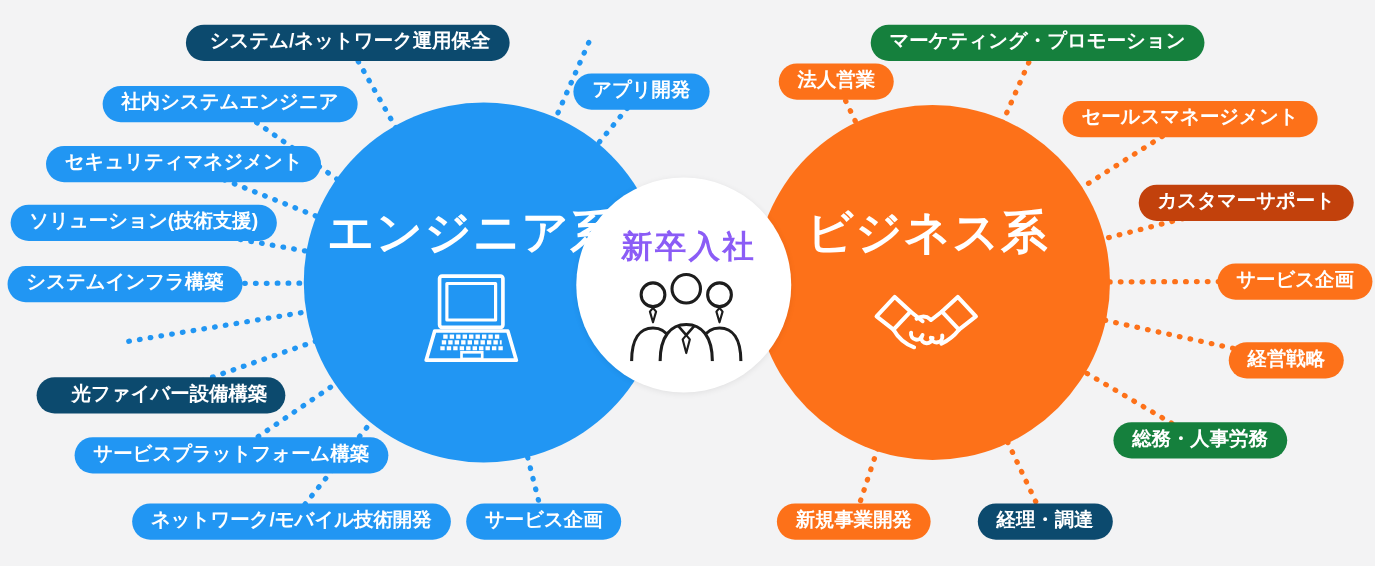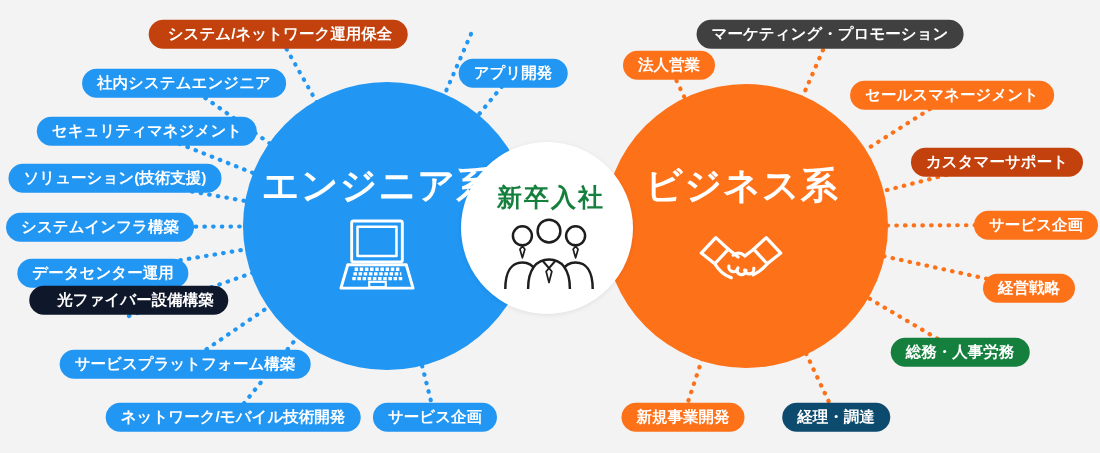--- a/index.html
+++ b/index.html
@@ -83,52 +83,51 @@
         <path d="M36 32 c4 -2.5 8 -2.5 11.5 0.5"></path>
         <path d="M17 41 C21 48 27 53 34 55.5"></path>
         <path d="M71 41 C67 46 62 50 56.5 52.5"></path>
         <path d="M31.5 43.5 a4.7 4.7 0 0 0 9.4 1.8"></path>
         <path d="M39.8 47.2 a4.7 4.7 0 0 0 9.4 0.6"></path>
         <path d="M47.8 47.6 a4.7 4.7 0 0 0 9.4 -1.8"></path>
       </g>
     </svg>
   </div>
 
-  <div class="abs-c center-label" id="label-center" style="color: #15803d; left: 551px; top: 197px;">新卒入社</div>
+  <div class="abs-c center-label" id="label-center" style="color: #8b5cf6; left: 551px; top: 197px;">新卒入社</div>
 
   <div class="abs-c icon-wrap" id="icon-center" style="left: 549px; top: 251px;">
     <svg width="106" height="76" viewBox="0 0 110 80" fill="none">
       <g stroke="#1d1d1d" stroke-width="2.6" stroke-linejoin="round">
         <path d="M9 80 C9 61 16 52 27 52 C33 52 38.5 55.5 41.5 61" fill="#ffffff"></path>
         <circle cx="27" cy="24" r="10" fill="#ffffff"></circle>
         <path d="M101 80 C101 61 94 52 83 52 C77 52 71.5 55.5 68.5 61" fill="#ffffff"></path>
         <circle cx="83" cy="24" r="10" fill="#ffffff"></circle>
         <path d="M27 35 l-2.6 3.2 l2.6 9 l2.6 -9 Z" stroke-width="1.8"></path>
         <path d="M83 35 l-2.6 3.2 l2.6 9 l2.6 -9 Z" stroke-width="1.8"></path>
         <path d="M33 80 C33 59 42 49 55 49 C68 49 77 59 77 80" fill="#ffffff"></path>
         <circle cx="55" cy="19" r="12" fill="#ffffff"></circle>
         <path d="M48 50 L55 58 L62 50" stroke-width="2.2"></path>
         <path d="M55 58 l-3 3.6 l3 11.5 l3 -11.5 Z" stroke-width="1.8"></path>
       </g>
     </svg>
   </div>
 
-<div class="pill" style="background: #c2410c; left: 278px; top: 34px; padding-left: 19px;">システム/ネットワーク運用保全</div>
+<div class="pill" style="background: #0c4a6e; left: 278px; top: 34px; padding-left: 19px;">システム/ネットワーク運用保全</div>
     <div class="pill" style="background: rgb(33, 150, 243); left: 513px; top: 73px; text-align: right;">アプリ開発</div>
     <div class="pill" style="background: rgb(33, 150, 243); left: 184px; top: 83px;">社内システムエンジニア</div>
     <div class="pill" style="background: rgb(33, 150, 243); left: 147px; top: 131px;">セキュリティマネジメント</div>
     <div class="pill" style="background: rgb(33, 150, 243); left: 115px; top: 178px;">ソリューション(技術支援)</div>
     <div class="pill" style="background: rgb(33, 150, 243); left: 100px; top: 227px;">システムインフラ構築</div>
-    <div class="pill" style="background: rgb(33, 150, 243); left: 103px; top: 273px;">データセンター運用</div>
-    <div class="pill" style="background: #0f172a; left: 129px; top: 300px; padding-left: 28px;">光ファイバー設備構築</div>
+    <div class="pill" style="background: #0c4a6e; left: 129px; top: 316px; padding-left: 28px;">光ファイバー設備構築</div>
     <div class="pill" style="background: rgb(33, 150, 243); left: 185px; top: 364px;">サービスプラットフォーム構築</div>
     <div class="pill" style="background: rgb(33, 150, 243); left: 233px; top: 417px;">ネットワーク/モバイル技術開発</div>
     <div class="pill" style="background: rgb(33, 150, 243); left: 435px; top: 417px;">サービス企画</div>
     <div class="pill" style="background: rgb(253, 113, 25); left: 669px; top: 65px;">法人営業</div>
-    <div class="pill" style="background: #404040; left: 830px; top: 34px;">マーケティング・プロモーション</div>
+    <div class="pill" style="background: #15803d; left: 830px; top: 34px;">マーケティング・プロモーション</div>
     <div class="pill" style="background: rgb(253, 113, 25); left: 952px; top: 95px;">セールスマネージメント</div>
     <div class="pill" style="background: #c2410c; left: 997px; top: 162px;">カスタマーサポート</div>
     <div class="pill" style="background: rgb(253, 113, 25); left: 1036px; top: 225px;">サービス企画</div>
     <div class="pill" style="background: rgb(253, 113, 25); left: 1029px; top: 288px;">経営戦略</div>
     <div class="pill" style="background: #15803d; left: 960px; top: 352px;">総務・人事労務</div>
     <div class="pill" style="background: #0c4a6e; left: 836px; top: 417px;">経理・調達</div>
     <div class="pill" style="background: rgb(253, 113, 25); left: 683px; top: 417px;">新規事業開発</div>
   </div>
 
 </body></html>

